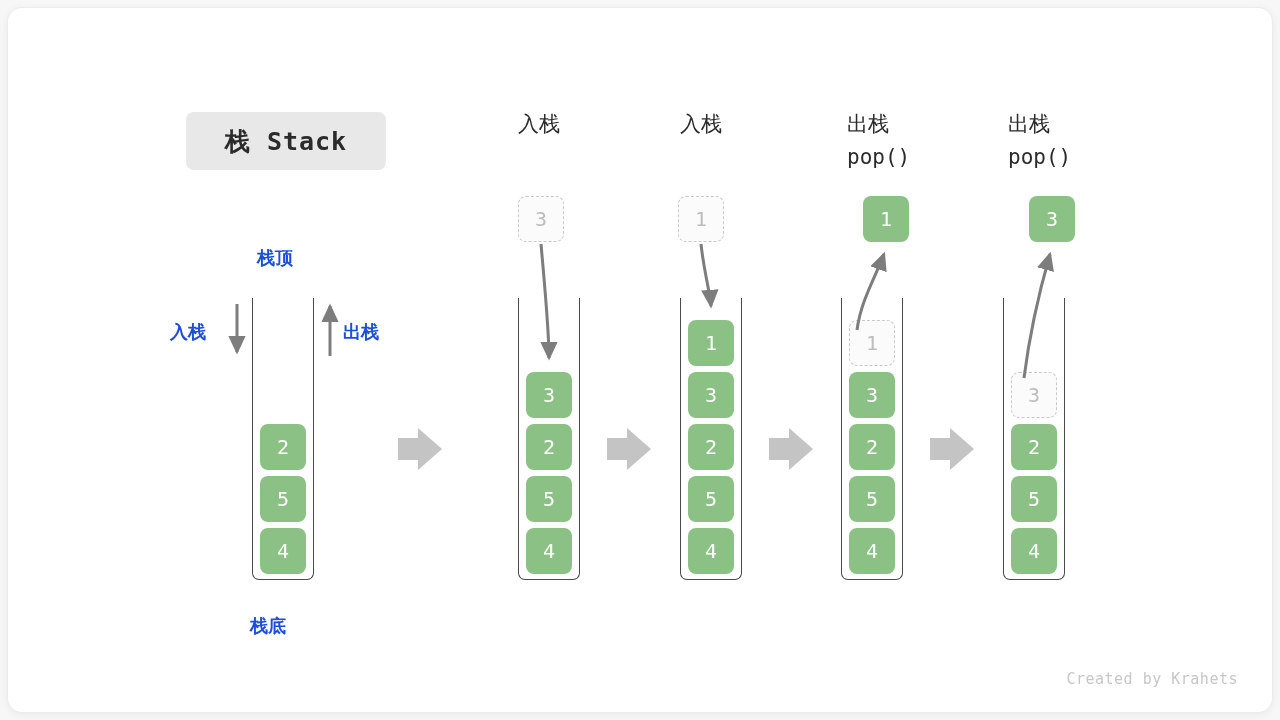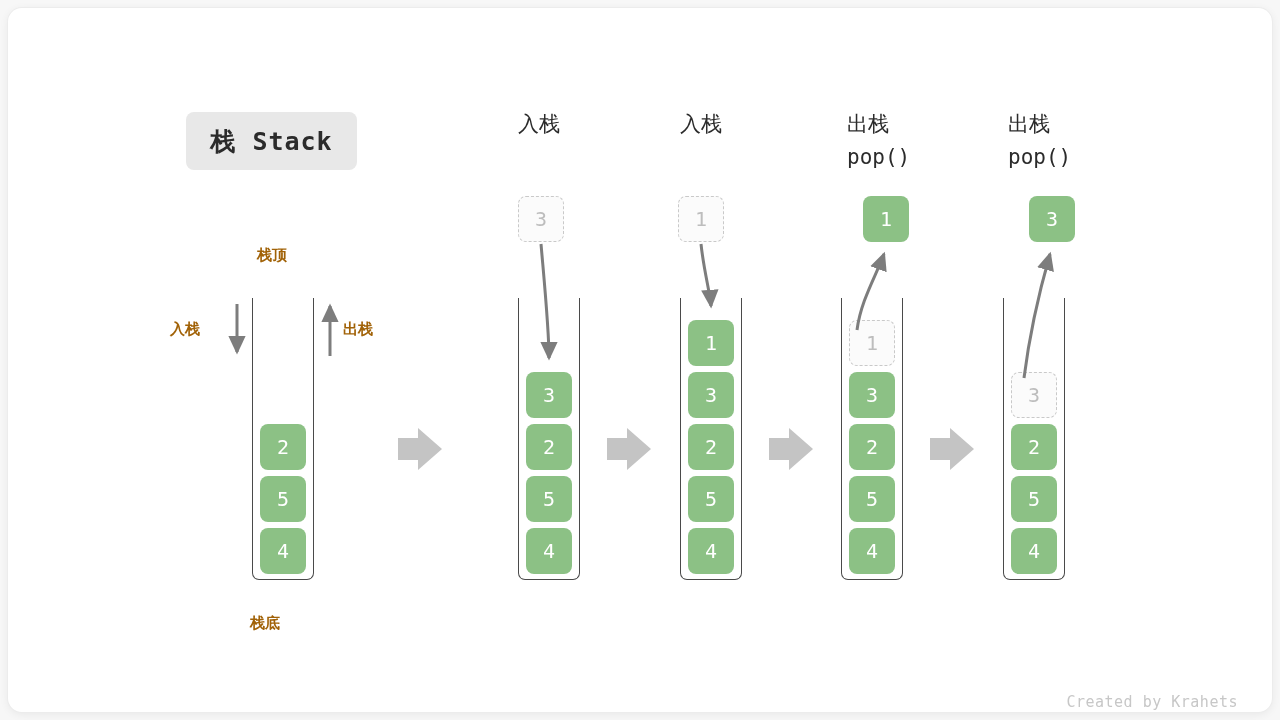--- a/index.html
+++ b/index.html
@@ -29,21 +29,21 @@
     position: absolute;
     left: 0; top: 0;
     width: 1280px; height: 720px;
   }
 
   
   .title-badge {
     position: absolute;
     left: 186px;
     top: 112px;
-    width: 171px;
+    width: 200px;
     height: 58px;
     background: #e8e8e8;
     border-radius: 8px;
     display: flex;
     align-items: center;
     justify-content: center;
     color: #2b2b2b;
     font-size: 25px;
     font-weight: bold;
     letter-spacing: 1px;
@@ -103,32 +103,32 @@
   }
   .cell.ghost {
     background: #fbfbfb;
     color: #bdbdbd;
     border: 1.6px dashed #c9c9c9;
   }
 
   
   .vlabel {
     position: absolute;
-    color: #a16207;
-    font-size: 15px;
+    color: #1d4ed8;
+    font-size: 18px;
     font-weight: bold;
     font-family: "DejaVu Sans", sans-serif;
     white-space: nowrap;
   }
 
   
   .footer {
     position: absolute;
     right: 42px;
-    bottom: 9px;
+    bottom: 32px;
     color: #c7c7c7;
     font-size: 15px;
     font-family: "DejaVu Sans Mono", monospace;
     letter-spacing: 0.5px;
   }
 
   svg.layer { pointer-events: none; }
 </style>
 </head>
 <body>

